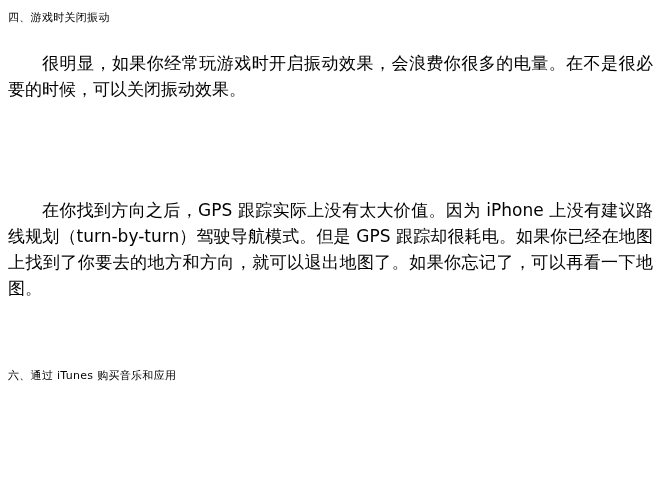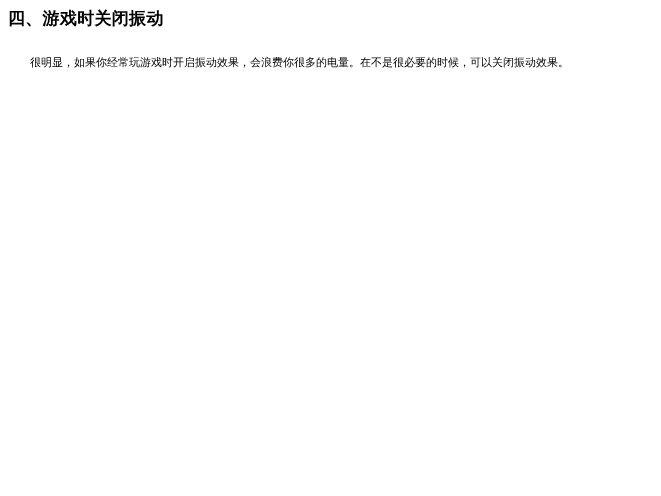--- a/index.html
+++ b/index.html
@@ -19,31 +19,31 @@
     width: 661px;
     height: 496px;
     box-sizing: border-box;
     padding: 0 8px;
   }
   .section {
     margin: 0;
   }
   .section-heading {
     font-family: "DejaVu Sans", "Liberation Sans", sans-serif;
-    font-weight: bold;
-    font-size: 17px;
+    font-weight: normal;
+    font-size: 11px;
     letter-spacing: 0.3px;
     color: #000;
     margin: 0;
     padding: 0;
     line-height: 20px;
   }
   .section-body {
     font-family: "DejaVu Sans", "Liberation Sans", sans-serif;
-    font-size: 11px;
+    font-size: 17px;
     line-height: 26px;
     color: #000;
     text-align: justify;
     text-justify: inter-ideograph;
     text-indent: 2em;
     margin: 0;
     padding: 0;
   }
   
   .sec-1 { position: absolute; left: 8px; top: 8px;  width: 645px; }
@@ -59,18 +59,20 @@
 <body>
 
 <div class="page">
 
   <div class="section sec-1">
     <h2 class="section-heading">四、游戏时关闭振动</h2>
     <p class="section-body">很明显，如果你经常玩游戏时开启振动效果，会浪费你很多的电量。在不是很必要的时候，可以关闭振动效果。</p>
   </div>
 
   <div class="section sec-2">
+    <p class="section-body">在你找到方向之后，GPS 跟踪实际上没有太大价值。因为 iPhone 上没有建议路线规划（turn-by-turn）驾驶导航模式。但是 GPS 跟踪却很耗电。如果你已经在地图上找到了你要去的地方和方向，就可以退出地图了。如果你忘记了，可以再看一下地图。</p>
   </div>
 
   <div class="section sec-3">
+    <h2 class="section-heading">六、通过 iTunes 购买音乐和应用</h2>
   </div>
 
 </div>
 
 </body></html>

